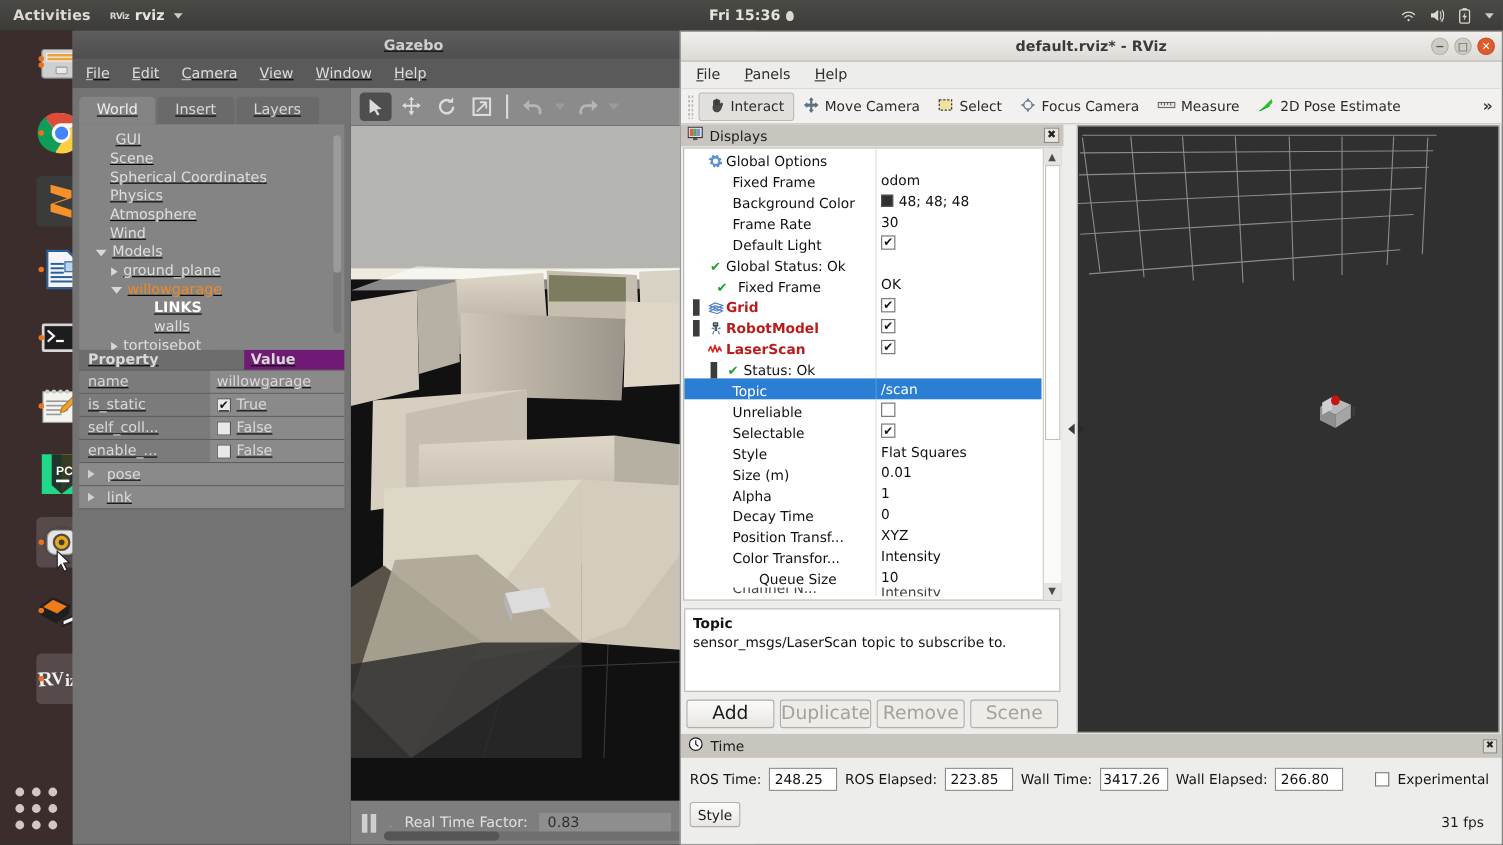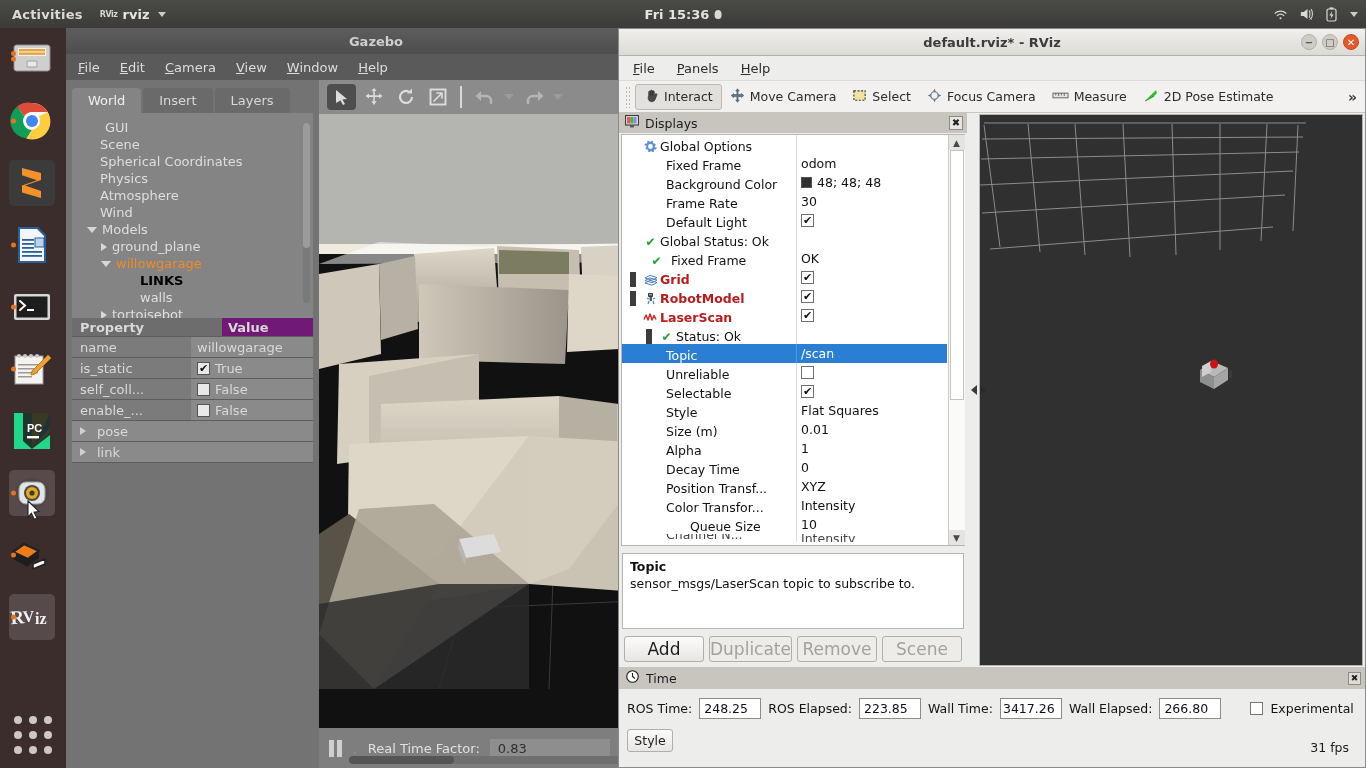--- a/index.html
+++ b/index.html
@@ -31,21 +31,21 @@
   .tb-right { position: absolute; right: 8px; display: flex; align-items: center; gap: 11px; }
   .tb-ico { color: #ddd8d2; display: flex; align-items: center; }
 
   
   .launcher {
     position: absolute; left: 0; top: 28px; width: 66px; height: 740px;
     background: rgba(61,45,45,0.93);
   }
   .launcher-item {
     position: relative; width: 64px; height: 62px;
-    display: flex; align-items: center; justify-content: center;
+    display: flex; align-items: center; justify-content: center; margin-left: 24px;
   }
   .li-icon { width: 46px; height: 46px; border-radius: 5px; position: relative; }
   .li-running::before {
     content: ''; position: absolute; left: 2px; top: 50%; transform: translateY(-50%);
     width: 5px; height: 5px; border-radius: 50%; background: #e8731c;
   }
   .li-running2::after {
     content: ''; position: absolute; left: 2px; top: calc(50% - 8px);
     width: 5px; height: 5px; border-radius: 50%; background: #e8731c;
   }
@@ -54,20 +54,21 @@
     position: absolute; bottom: 14px; left: 0; width: 66px;
     display: flex; justify-content: center;
   }
   .grid-dots { display: grid; grid-template-columns: repeat(3, 8px); gap: 7px; }
   .grid-dots i { width: 8px; height: 8px; border-radius: 50%; background: #cfc7c2; display:block;}
 
   
   .gz-window {
     position: absolute; left: 66px; top: 28px; width: 620px; height: 596px;
     background: #737373;
+    text-decoration: underline;
   }
   .gz-titlebar {
     height: 26px; background: linear-gradient(to bottom,#5d5d5d,#4e4e4e);
     color: #cfcfcf; font-size: 13px; font-weight: bold;
     display: flex; align-items: center; justify-content: center;
   }
   .gz-menubar {
     height: 26px; background: #5a5a5a; display: flex; align-items: center;
     padding-left: 12px; gap: 20px; font-size: 13px; color: #ddd;
   }
@@ -522,21 +523,21 @@
               <span>Models</span>
             </div>
           <div class="gz-trow" style="padding-left:21px">
               <span class="gz-arrow"></span>
               <span>ground_plane</span>
             </div>
           <div class="gz-trow" style="padding-left:21px;color:#f08a24">
               <span class="gz-arrow open" style="border-top-color:#d8d8d8"></span>
               <span>willowgarage</span>
             </div>
-          <div class="gz-trow" style="padding-left:60px;font-weight:bold;color:#000000">
+          <div class="gz-trow" style="padding-left:60px;font-weight:bold;color:#ffffff">
               <span>LINKS</span>
             </div>
           <div class="gz-trow" style="padding-left:60px">
               <span>walls</span>
             </div>
           <div class="gz-trow" style="padding-left:21px">
               <span class="gz-arrow"></span>
               <span>tortoisebot</span>
             </div>
           <div class="gz-tree-sb">

